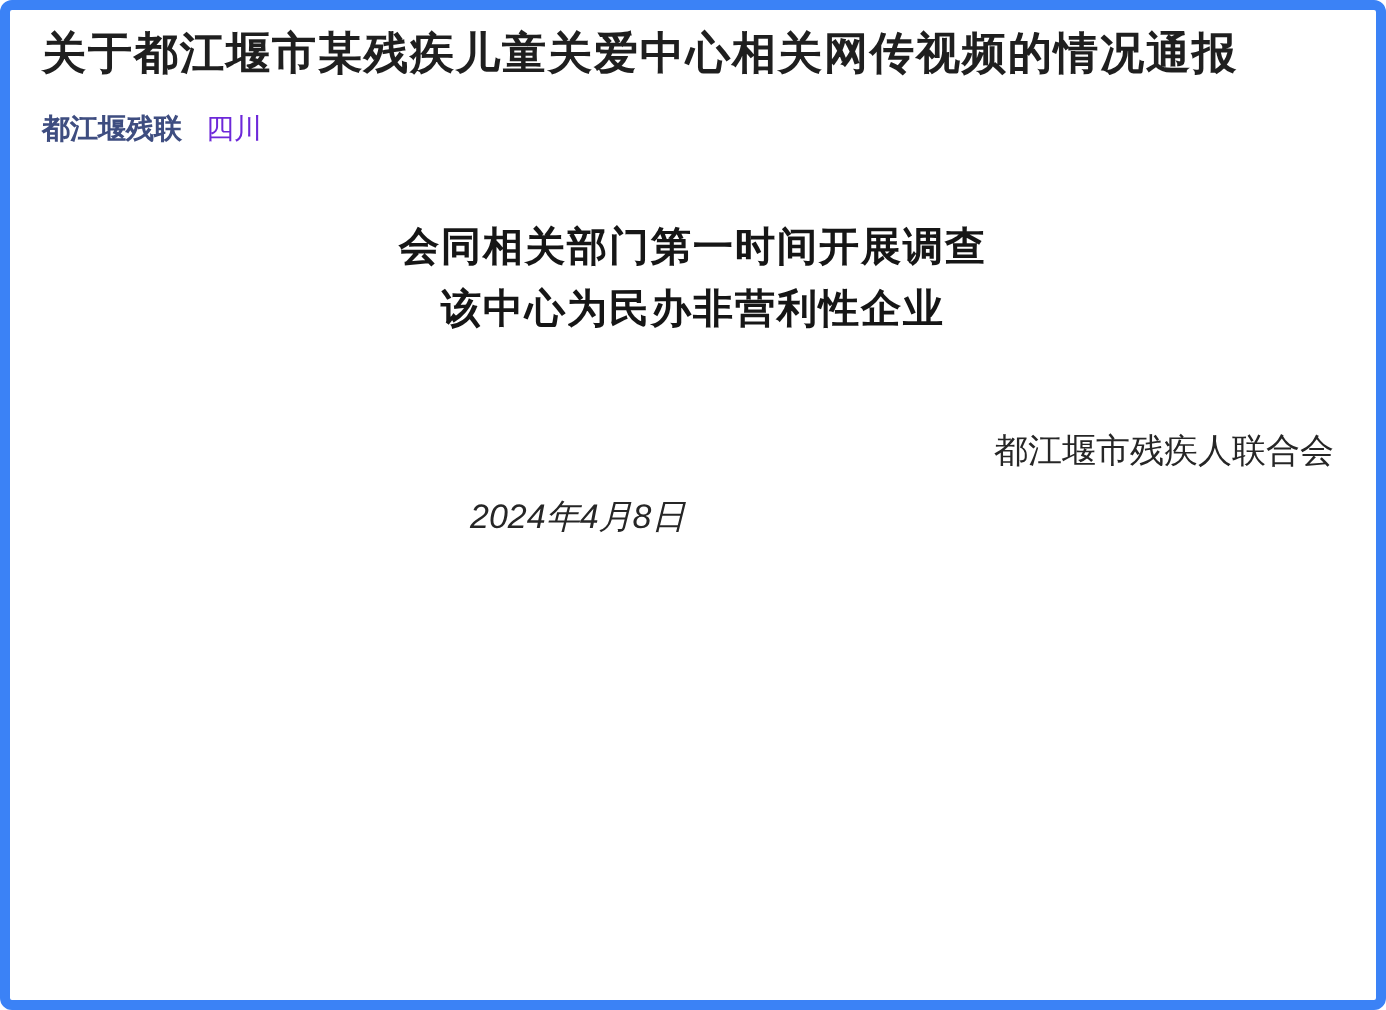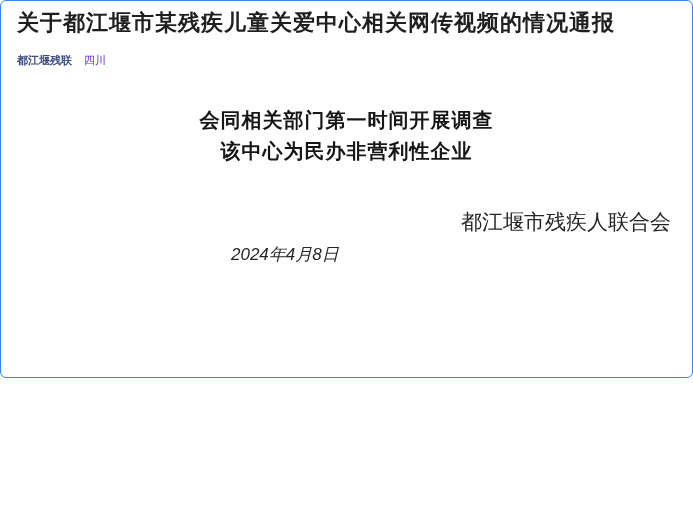--- a/index.html
+++ b/index.html
@@ -3,39 +3,39 @@
 <meta charset="utf-8">
 <style>
   * { margin: 0; padding: 0; box-sizing: border-box; }
   html, body {
     background: #ffffff;
     font-family: "Liberation Sans", "DejaVu Sans", sans-serif;
   }
   .page {
     position: relative;
     width: 693px;
-    height: 378px;
+    height: 505px;
     background: #ffffff;
-    border: 1px solid #3b82f6;
+    border: 5px solid #3b82f6;
     border-radius: 6px;
     overflow: hidden;
   }
   .post-header {
     padding: 8px 16px 0 16px;
   }
   .post-title {
     font-size: 22px;
     font-weight: 700;
     color: #1f1f1f;
     letter-spacing: 1px;
     line-height: 1.3;
   }
   .post-meta {
     margin-top: 13px;
-    font-size: 11px;
+    font-size: 14px;
     line-height: 18px;
     display: flex;
     align-items: baseline;
   }
   .author-link {
     color: #3e4d80;
     font-weight: 600;
     text-decoration: none;
     cursor: pointer;
   }
@@ -60,21 +60,21 @@
     margin: 25px 24px 0 24px;
     font-size: 17px;
     line-height: 28px;
     color: #262626;
     text-align: justify;
     text-indent: 2em;
   }
   .notice-signature {
     margin: 44px 21px 0 0;
     text-align: right;
-    font-size: 21px;
+    font-size: 17px;
     line-height: 22px;
     color: #262626;
   }
   .notice-date {
     margin: 11px 0 0 230px;
     font-size: 17px;
     line-height: 22px;
     color: #262626;
     font-style: italic;
   }

